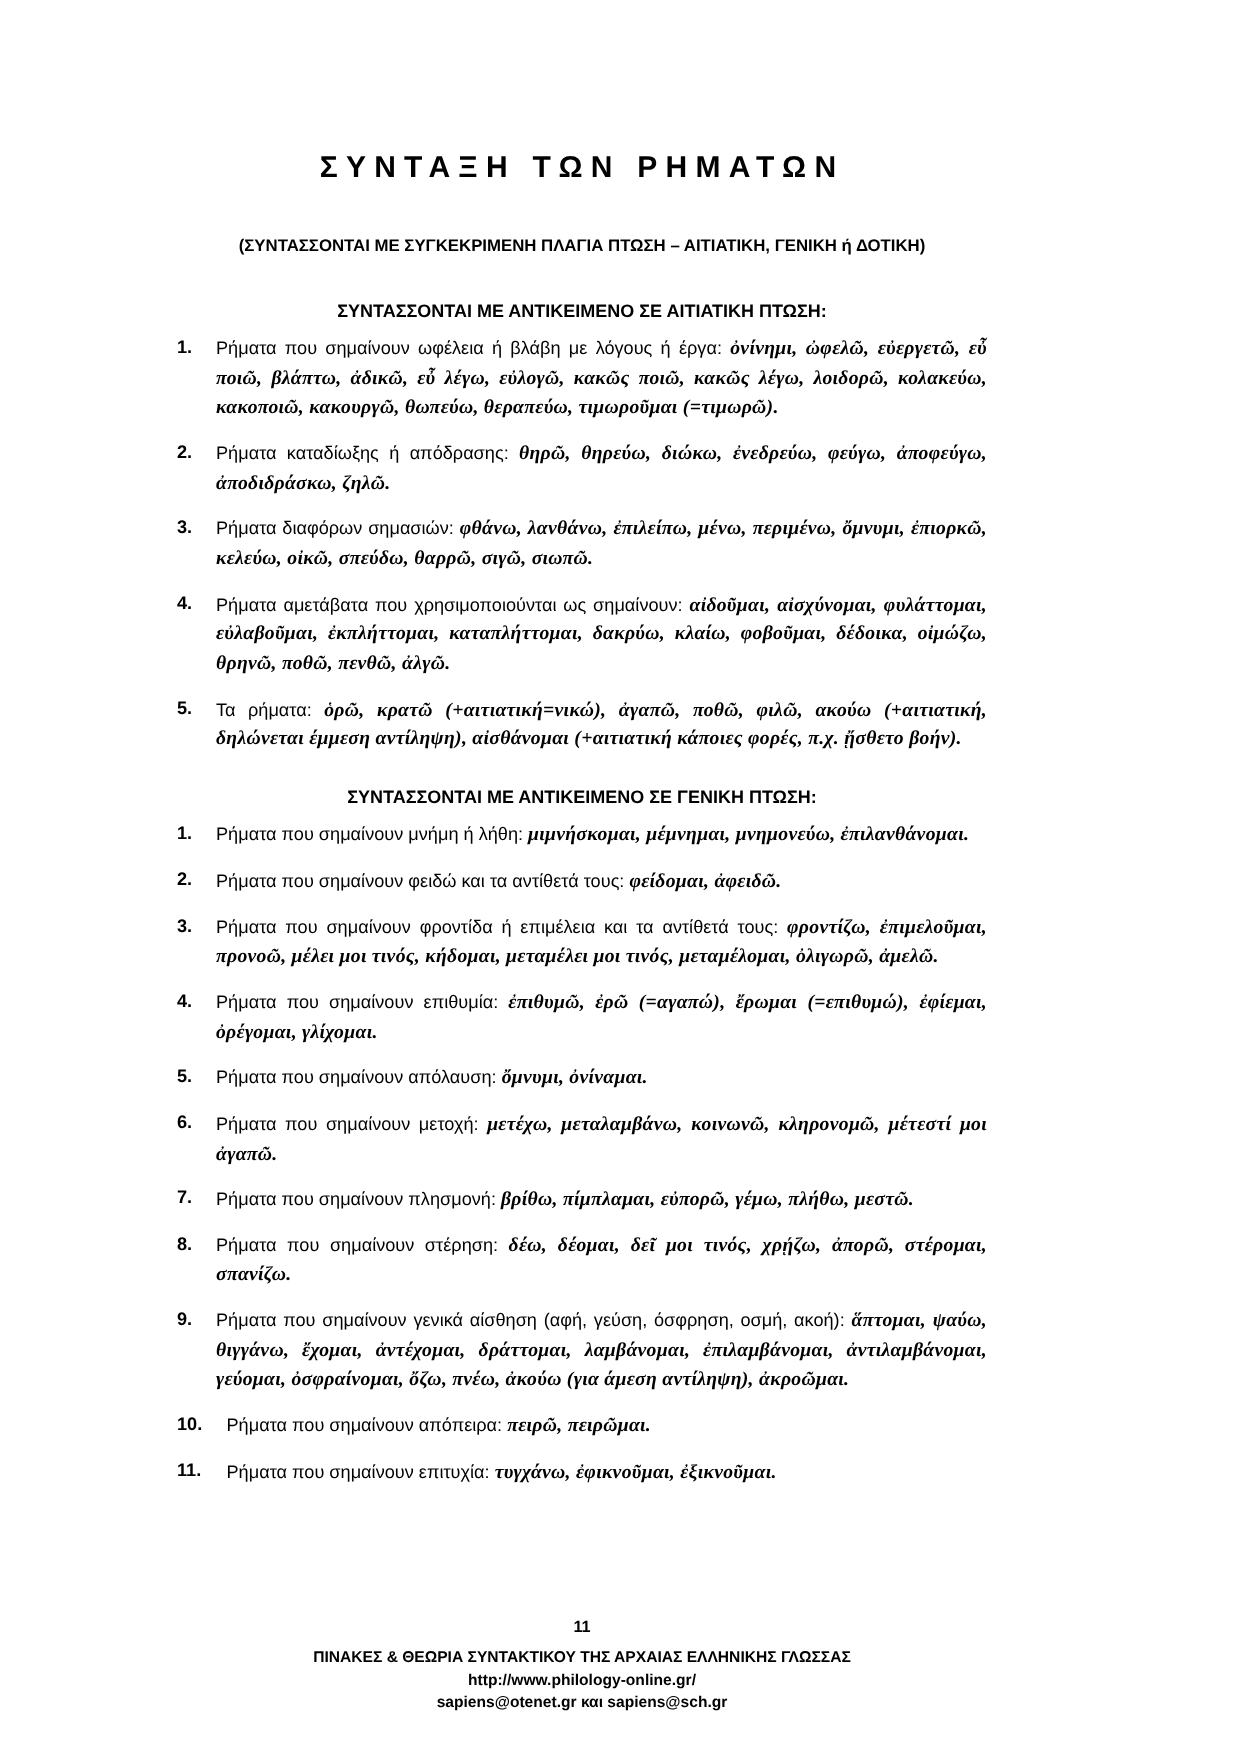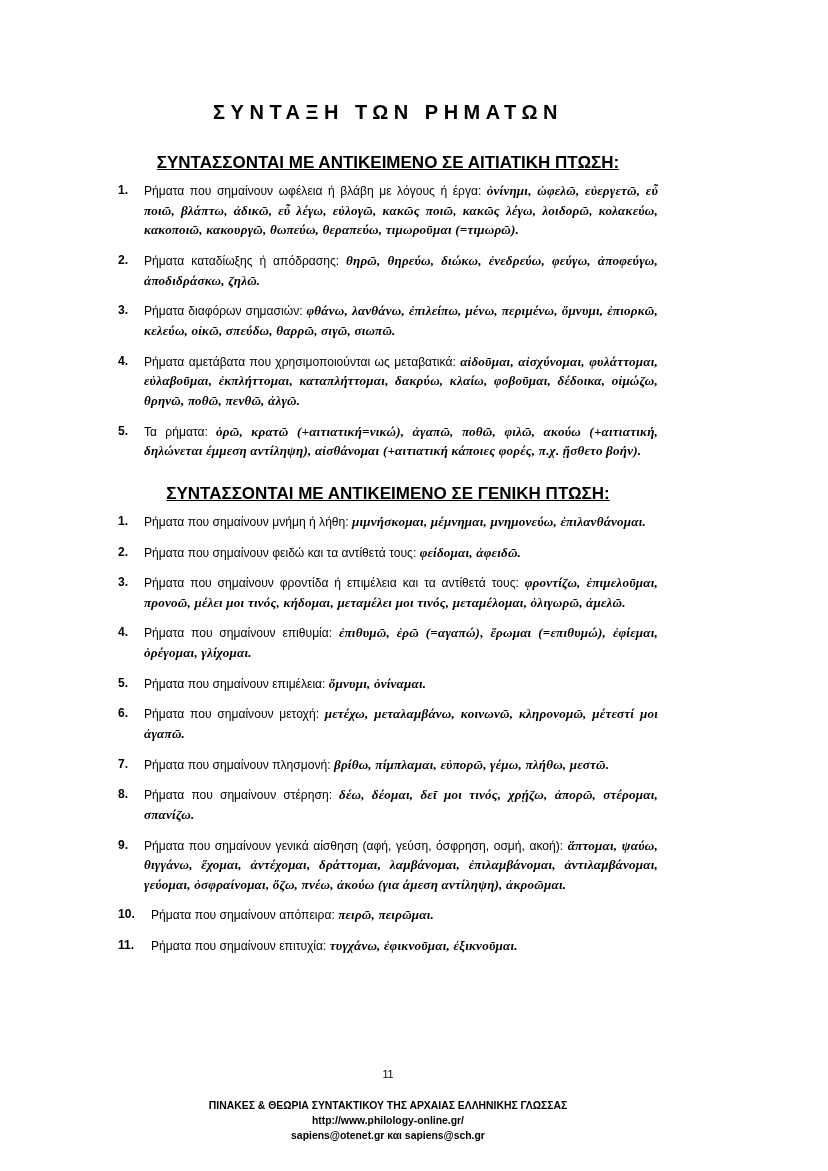--- a/index.html
+++ b/index.html
@@ -40,22 +40,21 @@
     font-size: 11.2px;
     margin: 0;
     padding-top: 33px;
     line-height: 1.3;
   }
 
   
   .section-heading {
     text-align: center;
     font-weight: bold;
-    font-size: 17px;
-    text-decoration: underline;
+    font-size: 12px;
     margin: 0;
     line-height: 1.3;
   }
   .sec1-heading { padding-top: 28px; }
   .sec2-heading { padding-top: 22px; }
 
   
   ol.verblist {
     list-style: none;
     margin: 0;
@@ -102,46 +101,47 @@
     left: 0;
     right: 0;
     bottom: 28px;
     text-align: center;
     font-size: 10.4px;
     font-weight: bold;
     line-height: 1.45;
   }
   .footer .pagenum {
     font-size: 10.8px;
-    font-weight: normal;
-    margin-bottom: 15px;
+    font-weight: bold;
+    margin-bottom: 4px;
   }
   .footer .line { display: block; }
 </style>
 </head>
 <body>
 
 <div class="page">
 
   <h1 class="doc-title">ΣΥΝΤΑΞΗ ΤΩΝ ΡΗΜΑΤΩΝ</h1>
+  <h2 class="doc-subtitle">(ΣΥΝΤΑΣΣΟΝΤΑΙ ΜΕ ΣΥΓΚΕΚΡΙΜΕΝΗ ΠΛΑΓΙΑ ΠΤΩΣΗ – ΑΙΤΙΑΤΙΚΗ, ΓΕΝΙΚΗ ή ΔΟΤΙΚΗ)</h2>
 
   <div class="section-heading sec1-heading">ΣΥΝΤΑΣΣΟΝΤΑΙ ΜΕ ΑΝΤΙΚΕΙΜΕΝΟ ΣΕ ΑΙΤΙΑΤΙΚΗ ΠΤΩΣΗ:</div>
 
   <ol class="verblist">
     <li class="first-item">
       <span class="li-num">1.</span><span class="lead">Ρήματα που σημαίνουν ωφέλεια ή βλάβη με λόγους ή έργα: </span><span class="gk">ὀνίνημι, ὠφελῶ, εὐεργετῶ, εὖ ποιῶ, βλάπτω, ἀδικῶ, εὖ λέγω, εὐλογῶ, κακῶς ποιῶ, κακῶς λέγω, λοιδορῶ, κολακεύω, κακοποιῶ, κακουργῶ, θωπεύω, θεραπεύω, τιμωροῦμαι (=τιμωρῶ).</span>
     </li>
     <li>
       <span class="li-num">2.</span><span class="lead">Ρήματα καταδίωξης ή απόδρασης: </span><span class="gk">θηρῶ, θηρεύω, διώκω, ἐνεδρεύω, φεύγω, ἀποφεύγω, ἀποδιδράσκω, ζηλῶ.</span>
     </li>
     <li>
       <span class="li-num">3.</span><span class="lead">Ρήματα διαφόρων σημασιών: </span><span class="gk">φθάνω, λανθάνω, ἐπιλείπω, μένω, περιμένω, ὄμνυμι, ἐπιορκῶ, κελεύω, οἰκῶ, σπεύδω, θαρρῶ, σιγῶ, σιωπῶ.</span>
     </li>
     <li>
-      <span class="li-num">4.</span><span class="lead">Ρήματα αμετάβατα που χρησιμοποιούνται ως μεταβατικά: </span><span class="gk">αἰδοῦμαι, αἰσχύνομαι, φυλάττομαι, εὐλαβοῦμαι, ἐκπλήττομαι, καταπλήττομαι, δακρύω, κλαίω, φοβοῦμαι, δέδοικα, οἰμώζω, θρηνῶ, ποθῶ, πενθῶ, ἀλγῶ.</span>
+      <span class="li-num">4.</span><span class="lead">Ρήματα αμετάβατα που χρησιμοποιούνται ως σημαίνουν: </span><span class="gk">αἰδοῦμαι, αἰσχύνομαι, φυλάττομαι, εὐλαβοῦμαι, ἐκπλήττομαι, καταπλήττομαι, δακρύω, κλαίω, φοβοῦμαι, δέδοικα, οἰμώζω, θρηνῶ, ποθῶ, πενθῶ, ἀλγῶ.</span>
     </li>
     <li>
       <span class="li-num">5.</span><span class="lead">Τα ρήματα: </span><span class="gk">ὁρῶ, κρατῶ (+αιτιατική=νικώ), ἀγαπῶ, ποθῶ, φιλῶ, ακούω (+αιτιατική, δηλώνεται έμμεση αντίληψη), αἰσθάνομαι (+αιτιατική κάποιες φορές, π.χ. ᾔσθετο βοήν).</span>
     </li>
   </ol>
 
   <div class="section-heading sec2-heading">ΣΥΝΤΑΣΣΟΝΤΑΙ ΜΕ ΑΝΤΙΚΕΙΜΕΝΟ ΣΕ ΓΕΝΙΚΗ ΠΤΩΣΗ:</div>
 
   <ol class="verblist">
     <li class="first-item">
@@ -150,21 +150,21 @@
     <li>
       <span class="li-num">2.</span><span class="lead">Ρήματα που σημαίνουν φειδώ και τα αντίθετά τους: </span><span class="gk">φείδομαι, ἀφειδῶ.</span>
     </li>
     <li>
       <span class="li-num">3.</span><span class="lead">Ρήματα που σημαίνουν φροντίδα ή επιμέλεια και τα αντίθετά τους: </span><span class="gk">φροντίζω, ἐπιμελοῦμαι, προνοῶ, μέλει μοι τινός, κήδομαι, μεταμέλει μοι τινός, μεταμέλομαι, ὀλιγωρῶ, ἀμελῶ.</span>
     </li>
     <li>
       <span class="li-num">4.</span><span class="lead">Ρήματα που σημαίνουν επιθυμία: </span><span class="gk">ἐπιθυμῶ, ἐρῶ (=αγαπώ), ἔρωμαι (=επιθυμώ), ἐφίεμαι, ὀρέγομαι, γλίχομαι.</span>
     </li>
     <li>
-      <span class="li-num">5.</span><span class="lead">Ρήματα που σημαίνουν επιμέλεια: </span><span class="gk">ὄμνυμι, ὀνίναμαι.</span>
+      <span class="li-num">5.</span><span class="lead">Ρήματα που σημαίνουν απόλαυση: </span><span class="gk">ὄμνυμι, ὀνίναμαι.</span>
     </li>
     <li>
       <span class="li-num">6.</span><span class="lead">Ρήματα που σημαίνουν μετοχή: </span><span class="gk">μετέχω, μεταλαμβάνω, κοινωνῶ, κληρονομῶ, μέτεστί μοι ἀγαπῶ.</span>
     </li>
     <li>
       <span class="li-num">7.</span><span class="lead">Ρήματα που σημαίνουν πλησμονή: </span><span class="gk">βρίθω, πίμπλαμαι, εὐπορῶ, γέμω, πλήθω, μεστῶ.</span>
     </li>
     <li>
       <span class="li-num">8.</span><span class="lead">Ρήματα που σημαίνουν στέρηση: </span><span class="gk">δέω, δέομαι, δεῖ μοι τινός, χρῄζω, ἀπορῶ, στέρομαι, σπανίζω.</span>
     </li>

